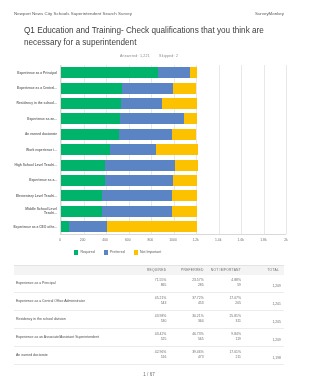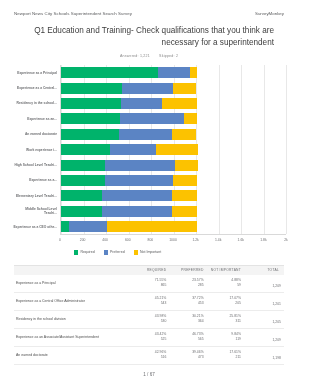--- a/index.html
+++ b/index.html
@@ -38,21 +38,21 @@
   }
   .brand {
     font-size: 4.4px;
     color: #58595b;
     white-space: nowrap;
   }
 
   
   .question {
     margin: 9px 24px 0 24px;
-    text-align: right;
+    text-align: left;
     font-size: 8.2px;
     line-height: 11.5px;
     color: #3d3d3d;
     font-weight: normal;
   }
   .counts {
     margin-top: 6px;
     text-align: center;
     font-size: 3.6px;
     color: #8a8a8a;

